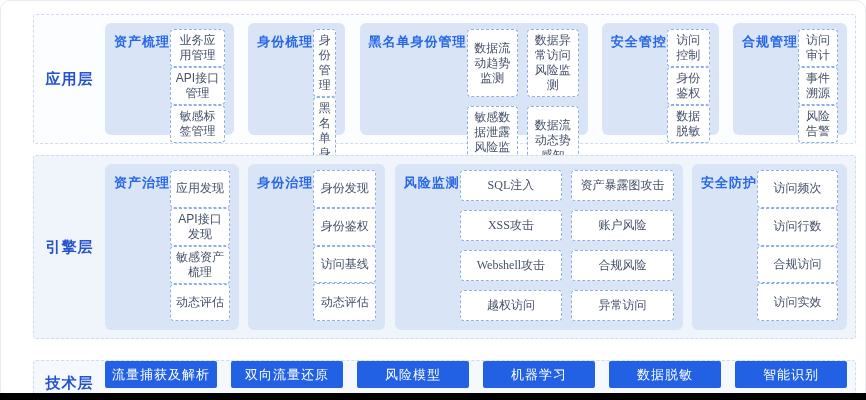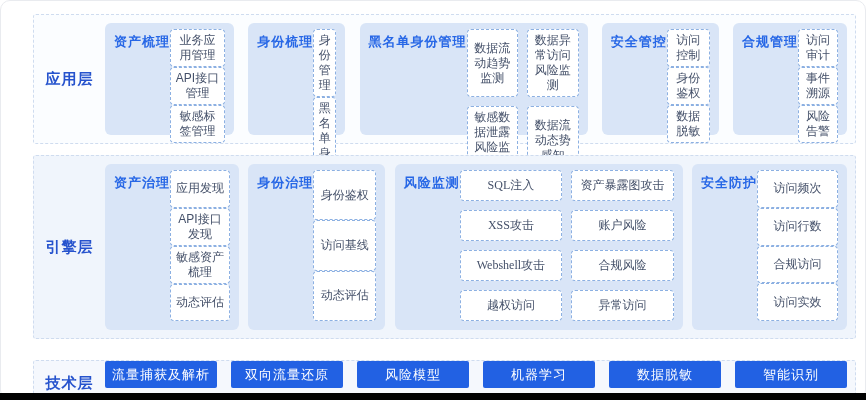--- a/index.html
+++ b/index.html
@@ -120,20 +120,21 @@
           <div class="gitem">应用发现</div>
           <div class="gitem">API接口发现</div>
           <div class="gitem">敏感资产梳理</div>
           <div class="gitem">动态评估</div>
         </div>
       </div>
 
       <div class="group" style="width:137px">
         <div class="group-title">身份治理</div>
         <div class="group-items">
+          <div class="gitem">身份发现</div>
           <div class="gitem">身份鉴权</div>
           <div class="gitem">访问基线</div>
           <div class="gitem">动态评估</div>
         </div>
       </div>
 
       <div class="group" style="width:288px">
         <div class="group-title">风险监测</div>
         <div class="group-items cols2">
           <div class="gitem">SQL注入</div>

